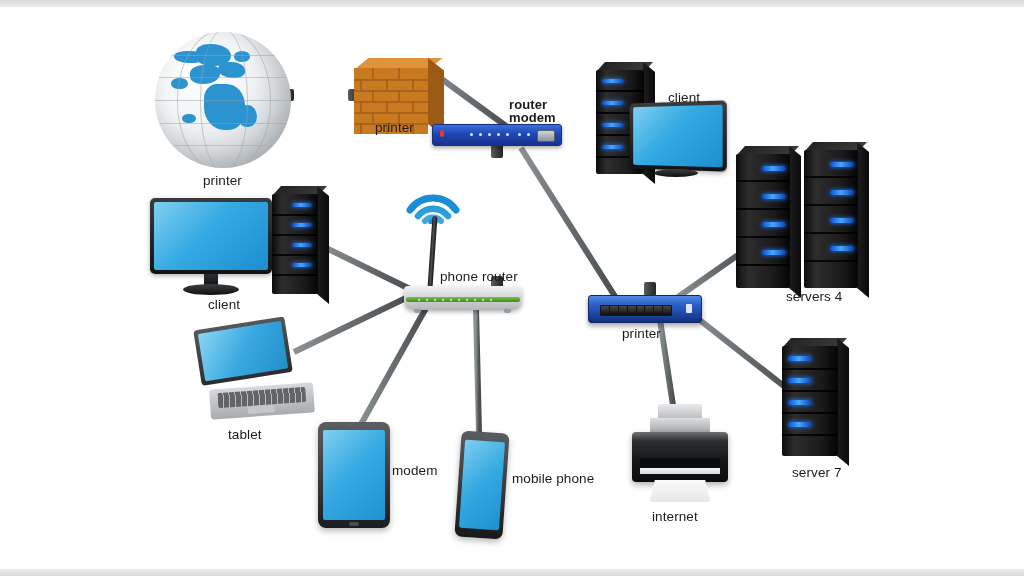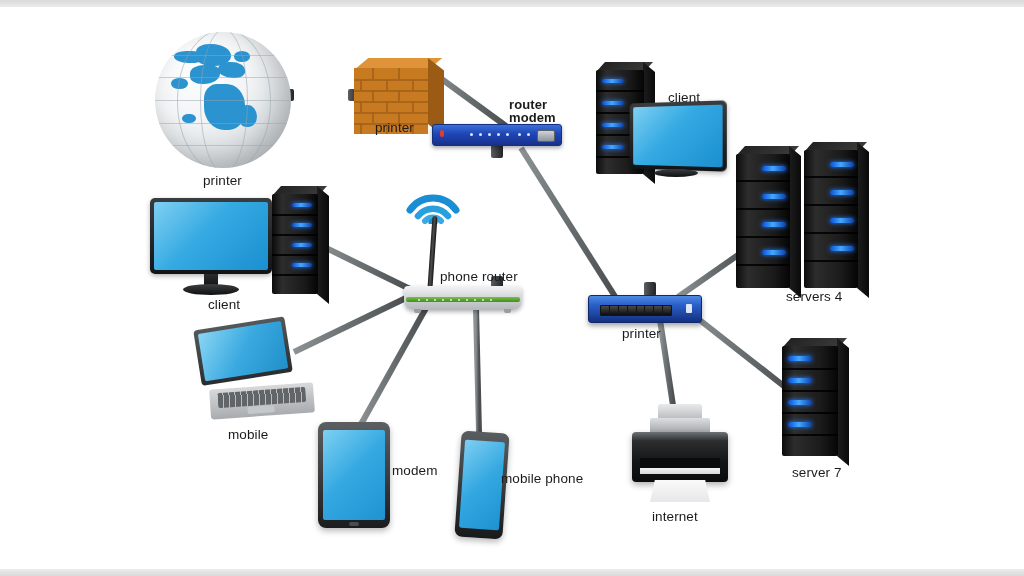--- a/index.html
+++ b/index.html
@@ -322,36 +322,36 @@
 
   <div class="node" style="left:198px;top:330px;width:116px;height:92px;">
     <div class="lt-lid" style="left:4px;top:0;width:92px;height:56px;">
       <div class="lt-scr"></div>
     </div>
     <div class="lt-base" style="left:12px;top:56px;width:104px;height:30px;">
       <div class="lt-kb"></div>
       <div class="lt-tp"></div>
     </div>
   </div>
-  <div class="label" style="left:228px;top:428px;">mobile</div>
+  <div class="label" style="left:228px;top:428px;">tablet</div>
 
   <div class="node" style="left:318px;top:422px;">
     <div class="tb-body" style="width:72px;height:106px;">
       <div class="tb-scr"></div>
       <div class="tb-home"></div>
     </div>
   </div>
   <div class="label" style="left:392px;top:464px;">modem</div>
 
   <div class="node" style="left:458px;top:432px;transform:rotate(4deg);">
     <div class="ph-body" style="width:48px;height:106px;">
       <div class="ph-scr"></div>
     </div>
   </div>
-  <div class="label" style="left:501px;top:472px;">mobile phone</div>
+  <div class="label" style="left:512px;top:472px;">mobile phone</div>
 
   <div class="node" style="left:596px;top:62px;width:132px;height:122px;">
     <div class="tower" style="position:absolute;left:0;top:0;width:48px;height:112px;">
       <div class="tw-top"></div>
       <div class="tw-side"></div>
       <div class="tw-front">
         <div class="bay" style="top:20px;"></div>
         <div class="bay" style="top:42px;"></div>
         <div class="bay" style="top:64px;"></div>
         <div class="bay" style="top:86px;"></div>

